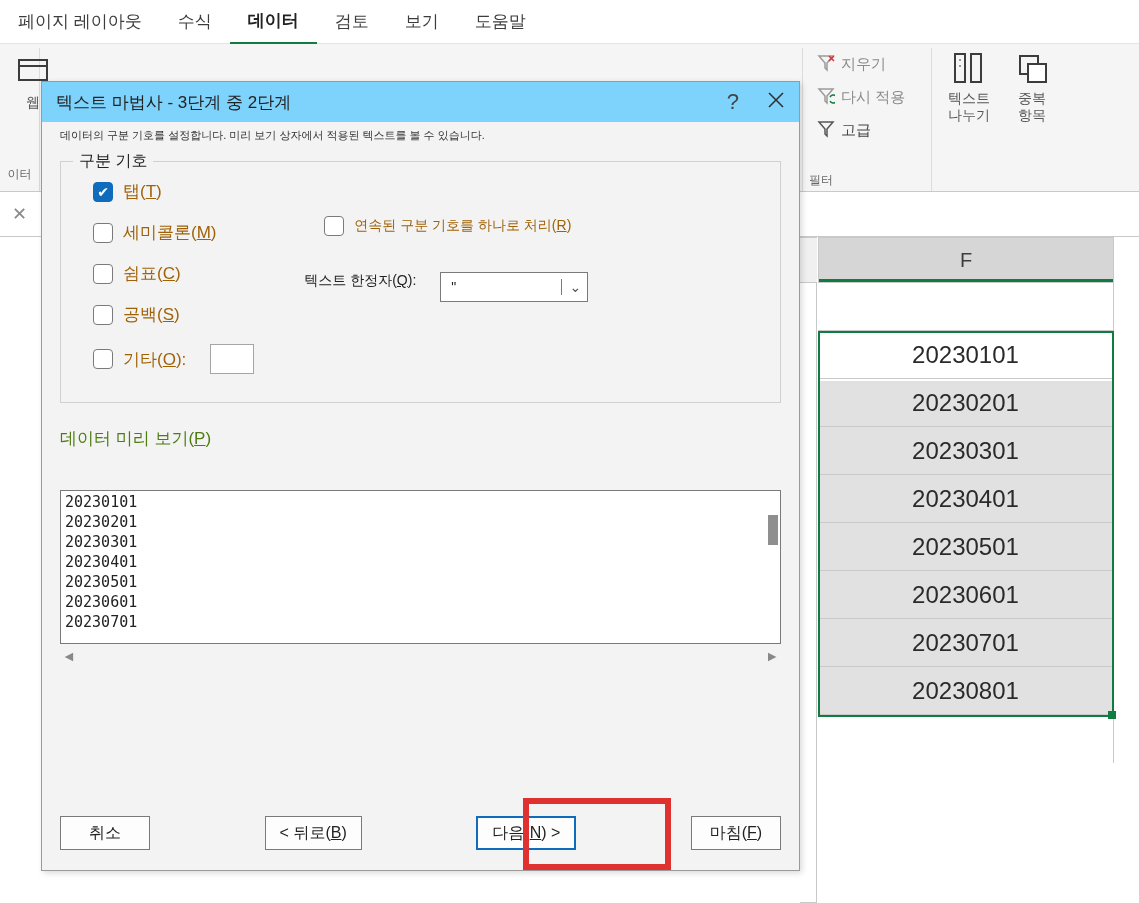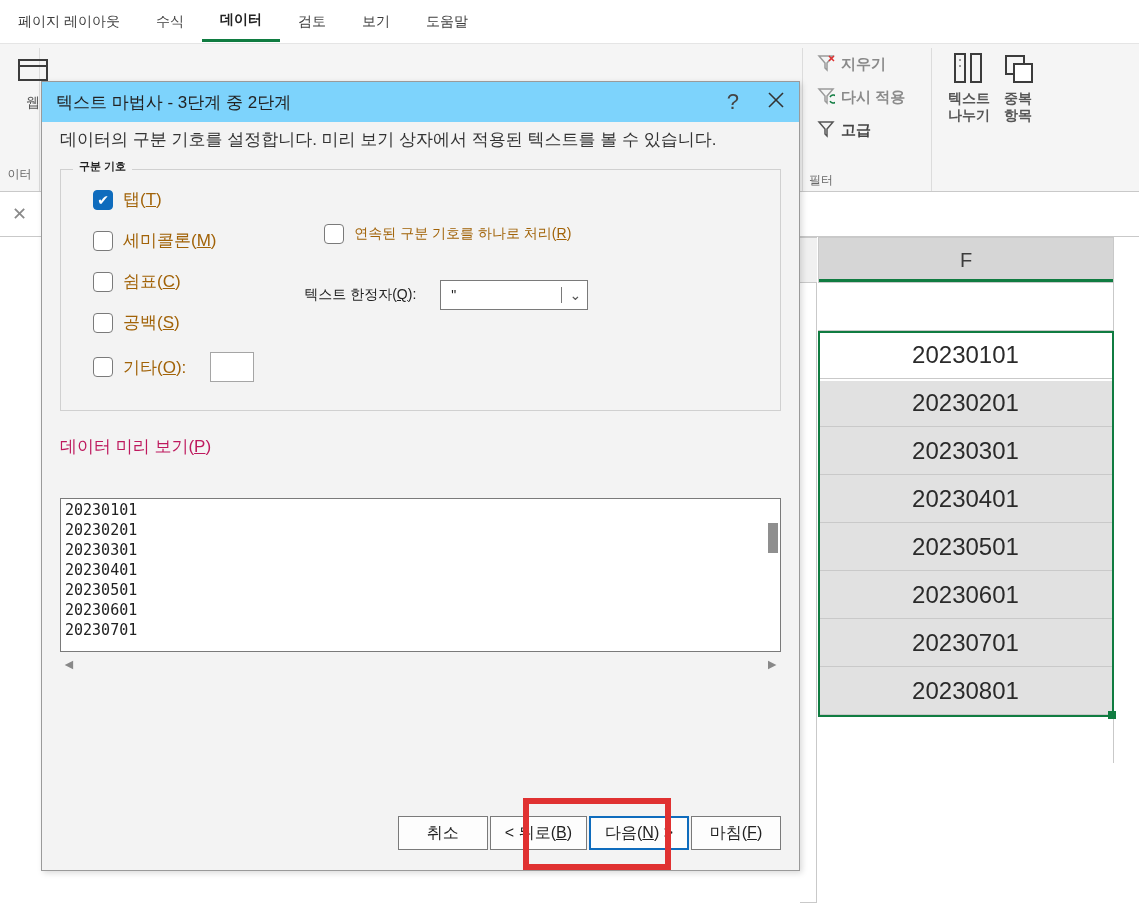--- a/index.html
+++ b/index.html
@@ -19,21 +19,21 @@
     display: flex;
     gap: 0;
     padding: 0 0 0 0;
     height: 44px;
     align-items: center;
     border-bottom: 1px solid #e5e5e5;
     background: #fff;
   }
   .ribbon-tab {
     padding: 10px 18px 10px 18px;
-    font-size: 14px;
+    font-size: 17px;
     color: #3c3c3c;
     cursor: pointer;
   }
   .ribbon-tab.active {
     font-weight: 600;
     color: #222;
     border-bottom: 3px solid #107c41;
   }
 
   .ribbon-content {
@@ -66,21 +66,21 @@
   }
   .ribbon-big-btn .ico svg { width: 36px; height: 36px; }
   .ribbon-small-row {
     display: flex;
     flex-direction: column;
     gap: 12px;
     font-size: 15px;
     color: #8a8a8a;
     padding-left: 6px;
   }
-  .ribbon-small-row .row { display: flex; align-items: center; gap: 6px; font-weight: bold; }
+  .ribbon-small-row .row { display: flex; align-items: center; gap: 6px; }
   .ribbon-group-label {
     font-size: 12px;
     color: #666;
     text-align: center;
     margin-top: auto;
     padding-bottom: 2px;
   }
   .ribbon-partial {
     display: flex;
     flex-direction: column;
@@ -186,67 +186,66 @@
     height: 40px;
     padding: 0 14px;
     justify-content: space-between;
     background: #7dd3fc;
   }
   .dialog-title { font-size: 17px; color: #222; }
   .dialog-title-right { display:flex; gap: 28px; align-items:center; font-size: 22px; color:#444; }
   .dialog-title-right span { cursor: pointer; }
 
   .dialog-body { padding: 6px 18px 0 18px; flex: 1; }
-  .dialog-desc { font-size: 17px; color: #333; margin-bottom: 18px; }
+  .dialog-desc { font-size: 11px; color: #333; margin-bottom: 18px; }
   .groupbox {
     border: 1px solid #d0d0d0;
     padding: 18px 12px 28px 12px;
     position: relative;
     margin-bottom: 24px;
     display: flex;
     gap: 50px;
   }
   .groupbox .legend {
     position: absolute; top: -11px; left: 12px;
     background: #f3f3f3; padding: 0 6px;
-    font-size: 11px;
-    font-weight: bold;
+    font-size: 16px;
   }
   .delim-col {
     display: flex; flex-direction: column; gap: 18px;
     font-size: 17px;
   }
   .chk-row { display:flex; align-items:center; gap:10px; color:#a16207;padding-left:20px; }
   .chk {
     width: 20px; height: 20px; border: 1px solid #7a7a7a; border-radius: 4px;
     display: inline-flex; align-items:center; justify-content:center;
     background: #fff;
   }
   .chk.checked { background: #0f6cbd; border-color: #0f6cbd; color: #fff; font-size:14px; }
   .chk.checked::after { content: "✔"; }
   .other-input {
     width: 44px; height: 30px;
     border: 1px solid #a5a5a5; background: #fff;
     margin-left: 14px;
   }
   .right-col { display:flex; flex-direction:column; gap: 36px; padding-top: 36px; font-size: 14px; }
-  .text-qualifier-row { display:flex; align-items:center; gap: 24px; }
+  .text-qualifier-row { display:flex; gap: 24px; }
   .combo {
     display:flex; align-items:center; justify-content:space-between;
     width: 148px; height: 30px;
     border: 1px solid #7a7a7a; background: #fff;
     padding: 0 6px 0 10px;
   }
   .combo .arrow {
     border-left: 1px solid #7a7a7a;
     padding-left: 8px;
     color: #555;
   }
 
-  .preview-label { font-size: 17px; color: #be185d; margin-bottom: 40px; }
+  .preview-label { font-size: 17px; color: #4d7c0f; margin-bottom: 40px; }
   .preview-box {
     height: 154px;
     border: 1px solid #7a7a7a;
     background: #fff;
     position: relative;
     font-family: "Consolas","Malgun Gothic",monospace;
     font-size: 15px;
     color: #222;
     padding: 2px 4px;
     overflow: hidden;
@@ -255,21 +254,21 @@
   .preview-scroll-v {
     position:absolute; right:2px; top: 24px; width: 10px; height: 30px;
     background: #8f8f8f;
   }
   .preview-scroll-bar {
     height: 16px; display:flex; align-items:center; justify-content:space-between;
     color: #888; font-size: 14px; padding: 0 2px; margin-top: 4px;
   }
 
   .dialog-buttons {
-    display:flex; justify-content:flex-end; gap: 2px;
+    display:flex; justify-content:space-between; gap: 2px;
     padding: 10px 18px 20px 18px;
     position: relative;
   }
   .btn {
     min-width: 90px; height: 34px;
     border: 1px solid #7a7a7a;
     background: #fdfdfd;
     display:flex; align-items:center; justify-content:center;
     padding: 0 14px;
     font-size: 16px;
@@ -343,21 +342,21 @@
                 <path d="M2 2 L16 2 L10 9 L10 16 L8 14 L8 9 Z" fill="none" stroke="#555" stroke-width="1.5"></path>
               </svg>
           </span>
           <span style="color:#444">고급</span>
         </div>
       </div>
       <div class="ribbon-group-label" style="align-self:flex-start; margin-left:-2px;">필터</div>
     </div>
 
     <div class="ribbon-group" style="padding-top:2px; border-right:none;">
-      <div style="display:flex; gap: 0; font-weight: bold;">
+      <div style="display:flex; gap: 14px;">
         <div class="ribbon-big-btn">
           <span class="ico">
             <svg viewBox="0 0 36 36">
                 <rect x="4" y="4" width="10" height="28" fill="none" stroke="#3c3c3c" stroke-width="2"></rect>
                 <rect x="20" y="4" width="10" height="28" fill="none" stroke="#3c3c3c" stroke-width="2"></rect>
                 <line x1="8" y1="10" x2="10" y2="10" stroke="#3c3c3c"></line>
                 <line x1="8" y1="16" x2="10" y2="16" stroke="#3c3c3c"></line>
               </svg>
           </span>
           <span>텍스트</span>

